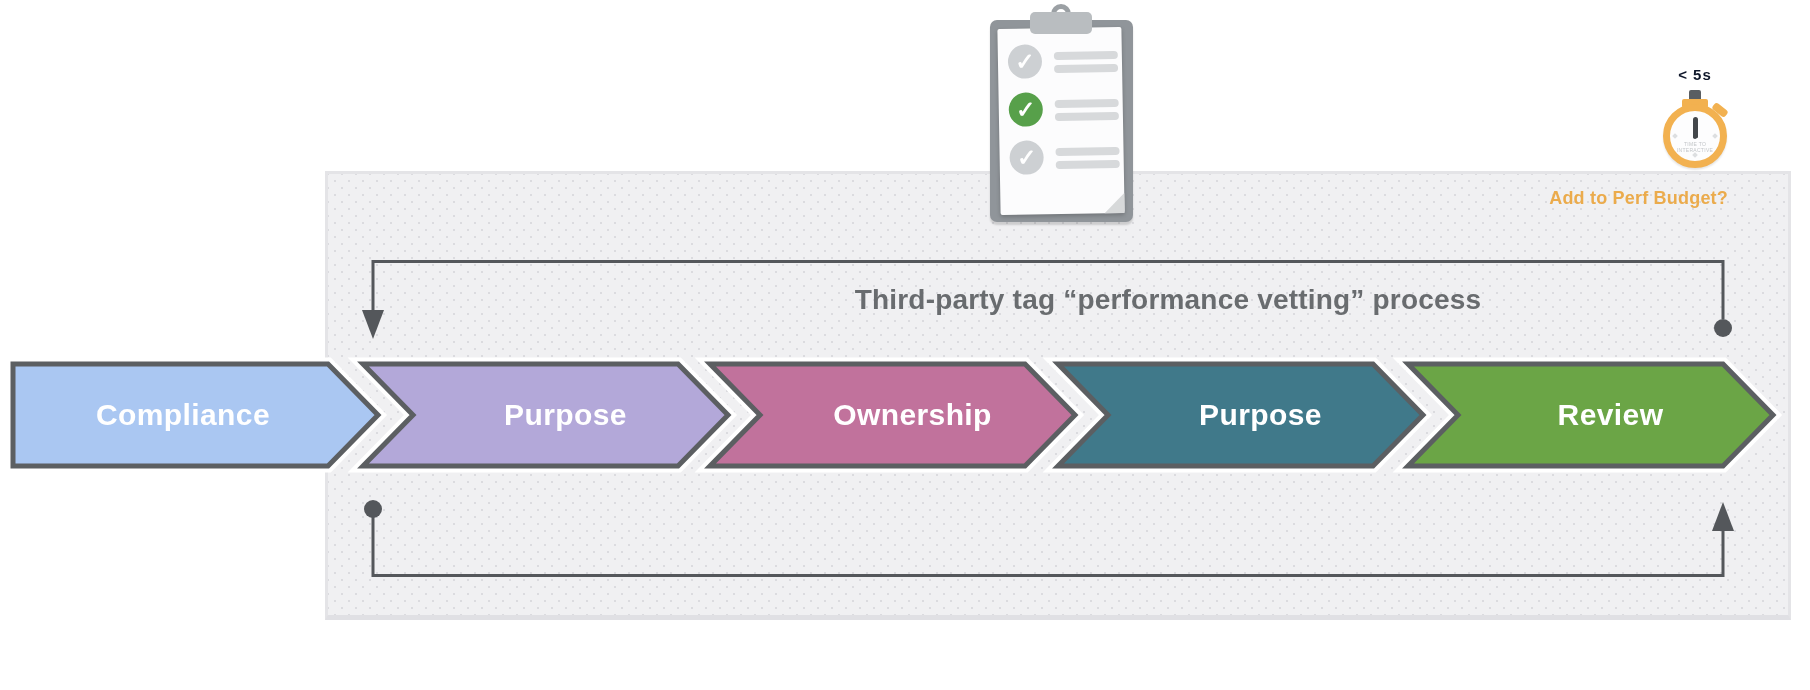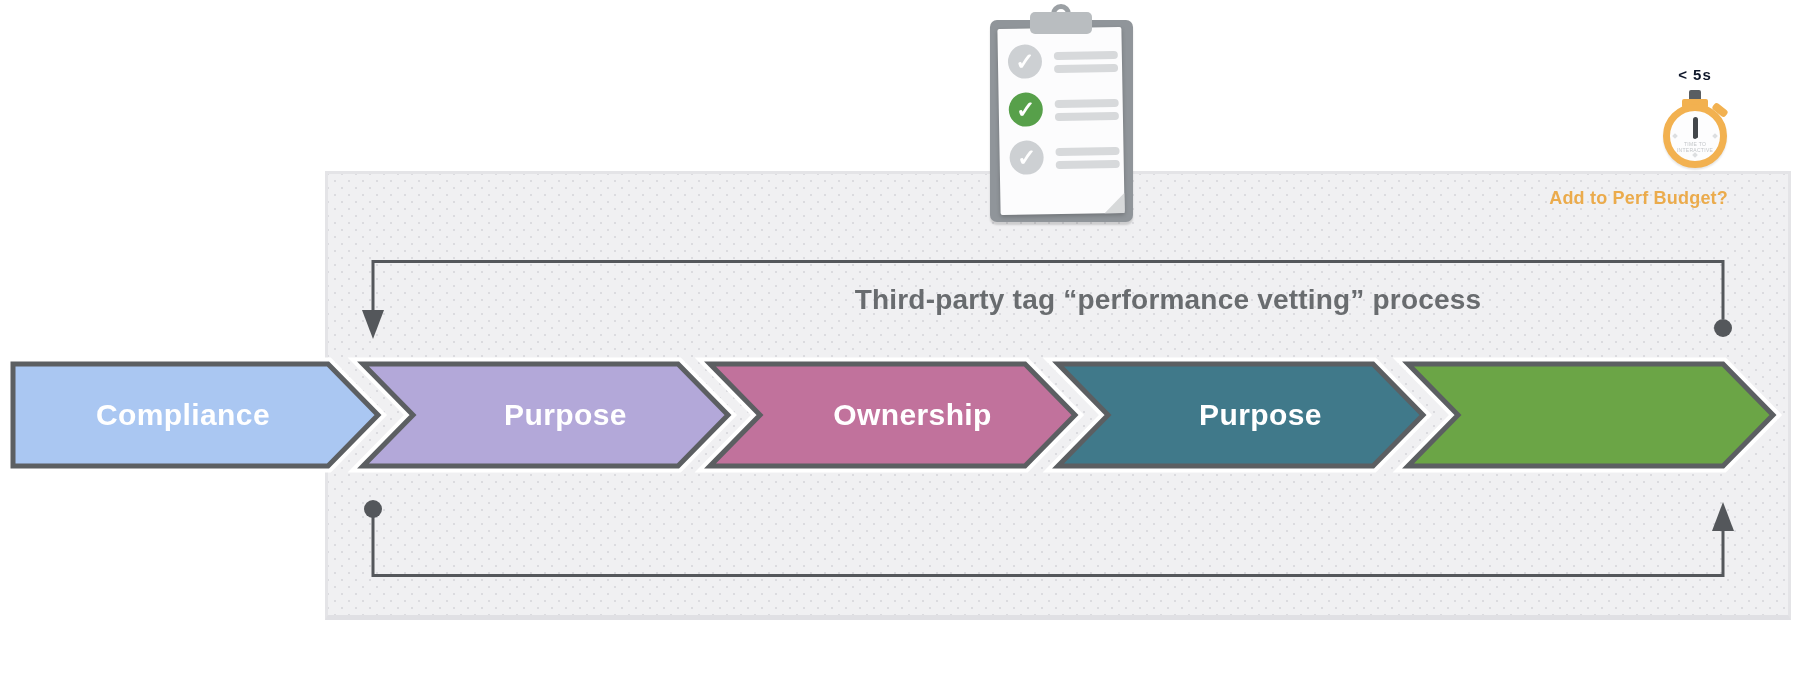--- a/index.html
+++ b/index.html
@@ -101,20 +101,21 @@
       <polygon points="710,364 1025,364 1075,415 1025,466 710,466 760,415" stroke-width="5" fill="#C1729C" stroke="#5C5F62"></polygon>
       <polygon points="1058,364 1373,364 1423,415 1373,466 1058,466 1108,415" stroke-width="5" fill="#40798A" stroke="#5C5F62"></polygon>
       <polygon points="1408,364 1723,364 1773,415 1723,466 1408,466 1458,415" stroke-width="5" fill="#6BA546" stroke="#5C5F62"></polygon>
     </g>
   </svg>
 
   <div class="stage-label" style="left:33px;width:300px;text-align:center;">Compliance</div>
   <div class="stage-label" style="left:418px;width:295px;">Purpose</div>
   <div class="stage-label" style="left:1113px;width:295px;">Purpose</div>
   <div class="stage-label" style="left:765px;width:295px;">Ownership</div>
+  <div class="stage-label" style="left:1463px;width:295px;">Review</div>
 
   <div class="title">Third-party tag “performance vetting” process</div>
 
   <div class="budget">Add to Perf Budget?</div>
 
   <div class="clipboard">
     <div class="cb-knob"></div>
     <div class="cb-board"></div>
     <div class="cb-paper">
       <div class="check-row" style="top:16px;">

